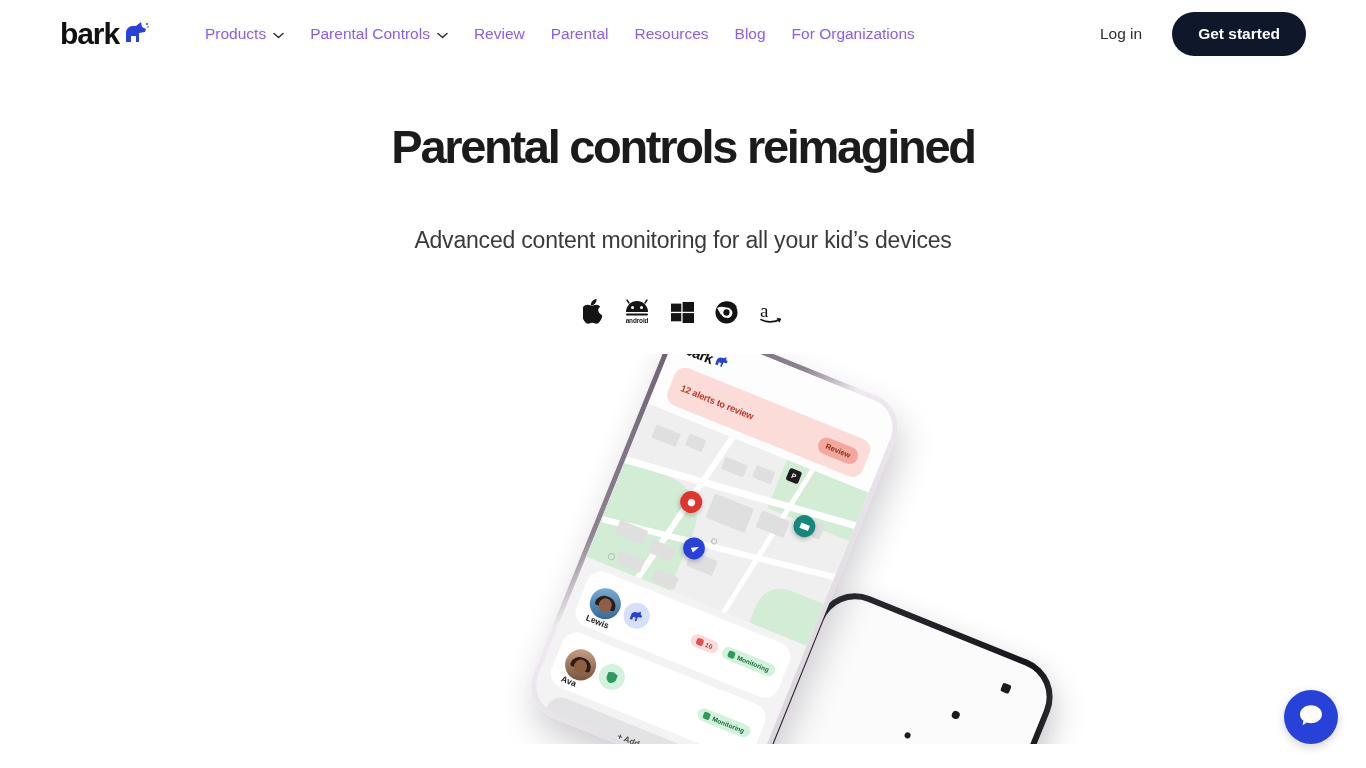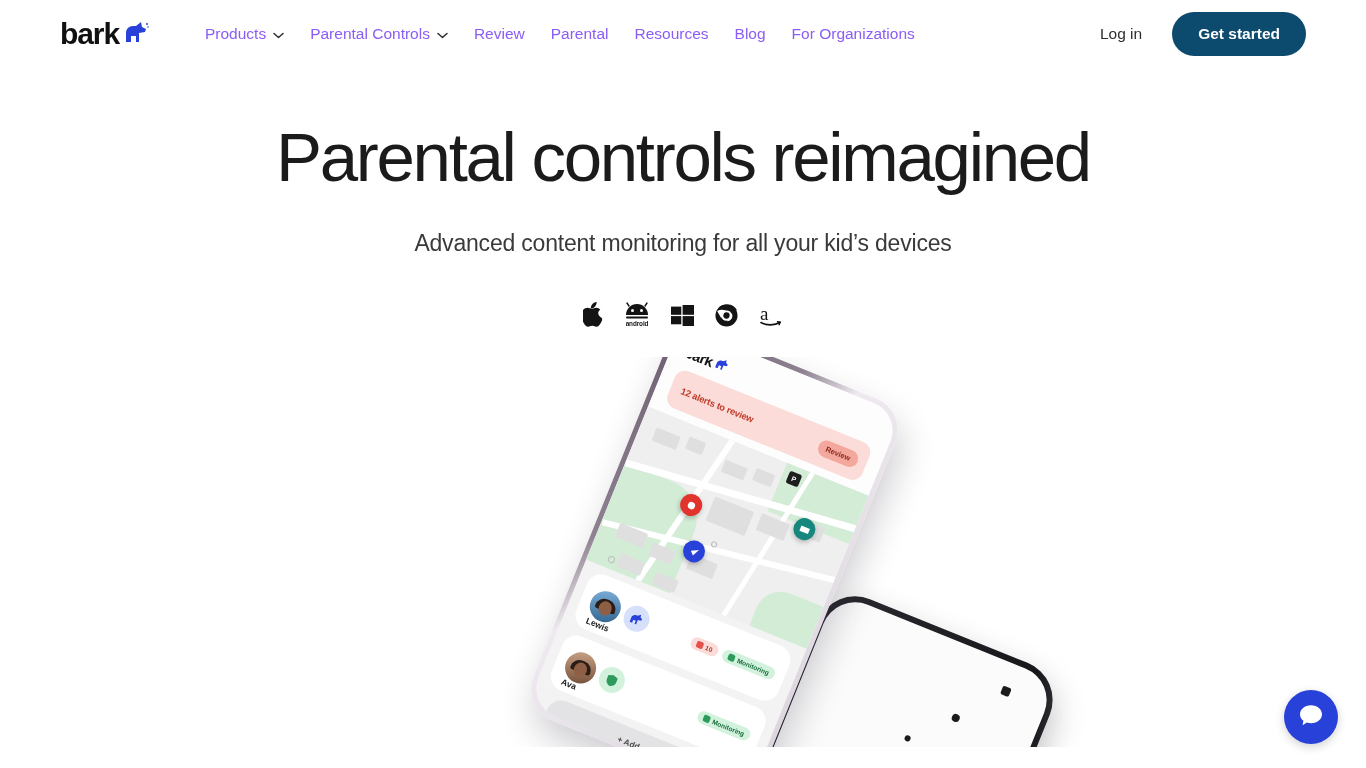--- a/index.html
+++ b/index.html
@@ -58,43 +58,43 @@
     display: flex;
     align-items: center;
     gap: 30px;
   }
   .login-link {
     font-size: 15.5px;
     color: #2e2e2e;
     cursor: pointer;
   }
   .cta-btn {
-    background: #0c4a6e;
+    background: #0f172a;
     color: #ffffff;
     font-size: 15.5px;
     font-weight: bold;
     border: none;
     border-radius: 999px;
     padding: 13px 26px;
     cursor: pointer;
     font-family: "Liberation Sans", sans-serif;
     white-space: nowrap;
   }
 
   
   .hero { text-align: center; padding-top: 54px; }
   .hero-title {
-    font-size: 69px;
-    font-weight: normal;
+    font-size: 47px;
+    font-weight: bold;
     letter-spacing: -2.3px;
     color: #1b1b1b;
     line-height: 1.05;
   }
   .hero-sub {
-    margin-top: 36px;
+    margin-top: 56px;
     font-size: 23px;
     color: #3a3a3a;
     letter-spacing: -0.2px;
   }
 
   
   .avail { margin-top: 42px; text-align: center; }
   .avail-label {
     font-size: 9.5px;
     letter-spacing: 0.6px;

